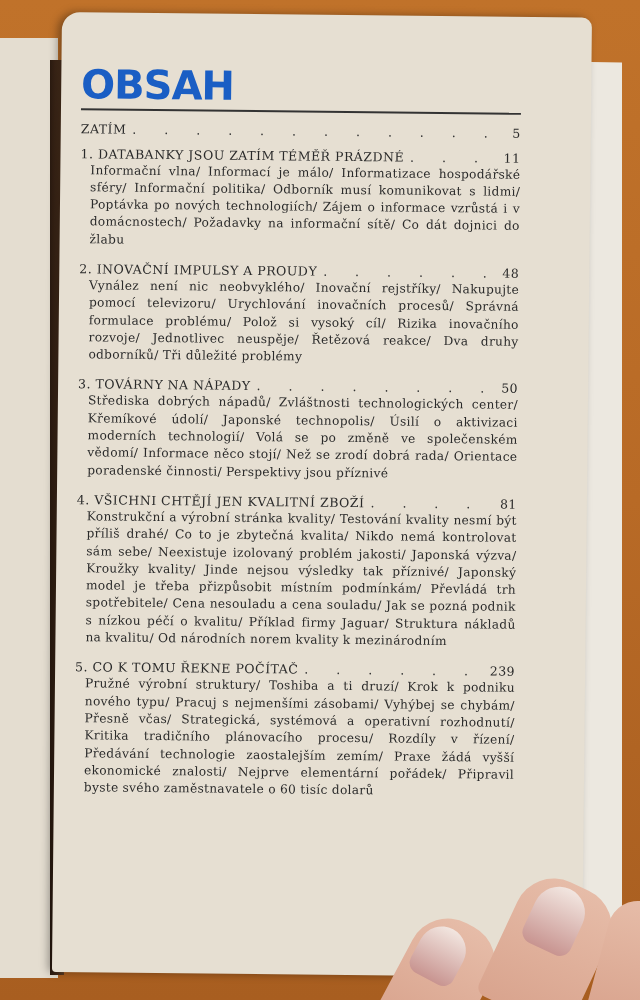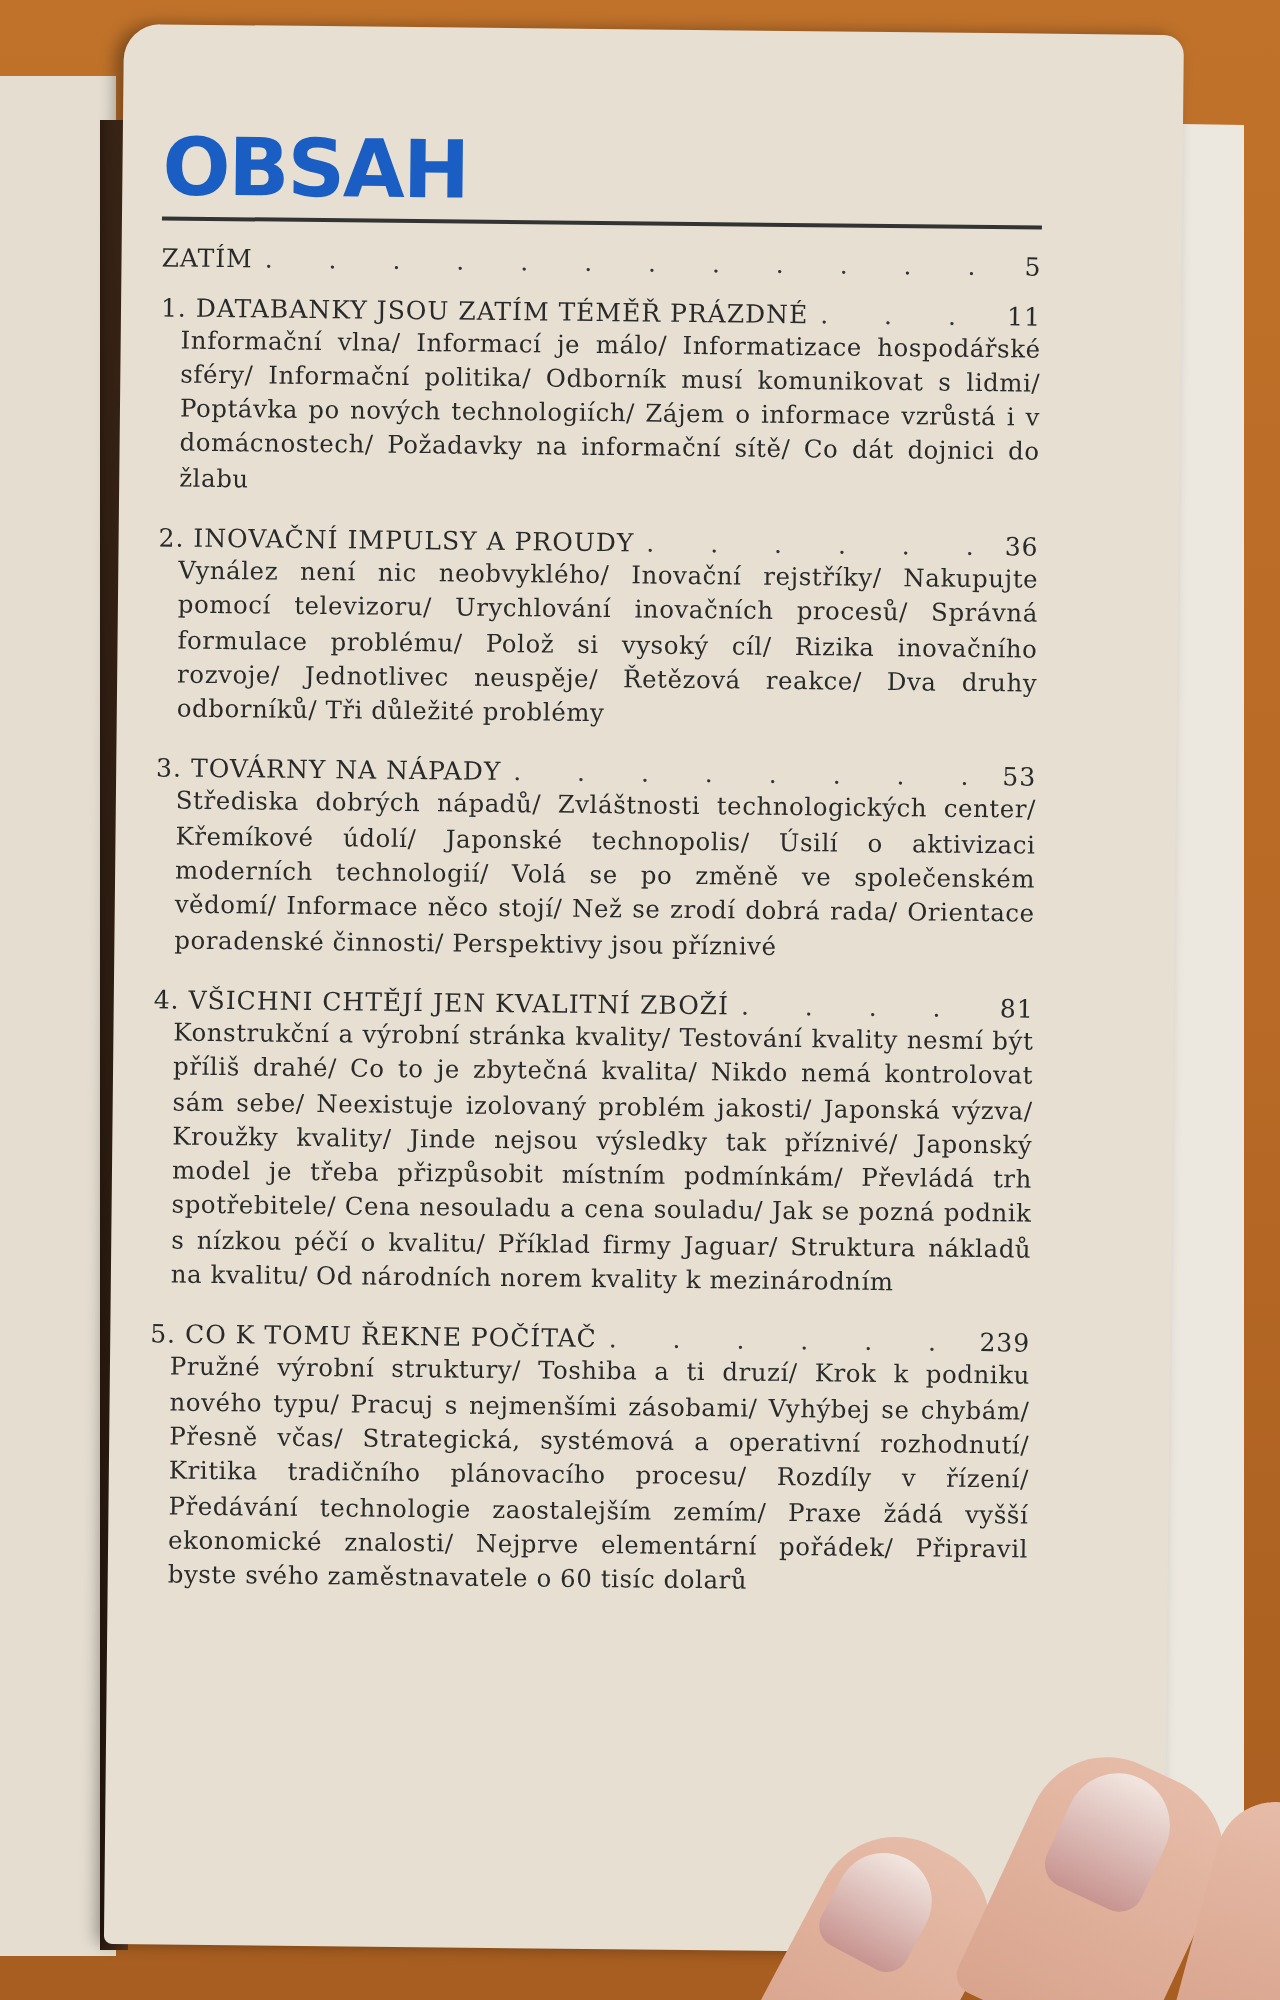--- a/index.html
+++ b/index.html
@@ -93,30 +93,30 @@
         <span class="dots">. . . . . . . . . . . . . . . . . . . . . . . . .</span>
         <span class="page-no">11</span>
       </div>
       <div class="chapter-desc">Informační vlna/ Informací je málo/ Informatizace hospodářské sféry/ Informační politika/ Odborník musí komunikovat s lidmi/ Poptávka po nových technologiích/ Zájem o informace vzrůstá i v domácnostech/ Požadavky na informační sítě/ Co dát dojnici do žlabu</div>
     </div>
 
     <div class="chapter">
       <div class="toc-line chapter-head">
         <span class="label"><span>2.</span> <span>INOVAČNÍ IMPULSY A PROUDY</span></span>
         <span class="dots">. . . . . . . . . . . . . . . . . . . . . . . . .</span>
-        <span class="page-no">36</span>
+        <span class="page-no">48</span>
       </div>
       <div class="chapter-desc">Vynález není nic neobvyklého/ Inovační rejstříky/ Nakupujte pomocí televizoru/ Urychlování inovačních procesů/ Správná formulace problému/ Polož si vysoký cíl/ Rizika inovačního rozvoje/ Jednotlivec neuspěje/ Řetězová reakce/ Dva druhy odborníků/ Tři důležité problémy</div>
     </div>
 
     <div class="chapter">
       <div class="toc-line chapter-head">
         <span class="label"><span>3.</span> <span>TOVÁRNY NA NÁPADY</span></span>
         <span class="dots">. . . . . . . . . . . . . . . . . . . . . . . . .</span>
-        <span class="page-no">53</span>
+        <span class="page-no">50</span>
       </div>
       <div class="chapter-desc">Střediska dobrých nápadů/ Zvláštnosti technologických center/ Křemíkové údolí/ Japonské technopolis/ Úsilí o aktivizaci moderních technologií/ Volá se po změně ve společenském vědomí/ Informace něco stojí/ Než se zrodí dobrá rada/ Orientace poradenské činnosti/ Perspektivy jsou příznivé</div>
     </div>
 
     <div class="chapter">
       <div class="toc-line chapter-head">
         <span class="label"><span>4.</span> <span>VŠICHNI CHTĚJÍ JEN KVALITNÍ ZBOŽÍ</span></span>
         <span class="dots">. . . . . . . . . . . . . . . . . . . . . . . . .</span>
         <span class="page-no">81</span>
       </div>

